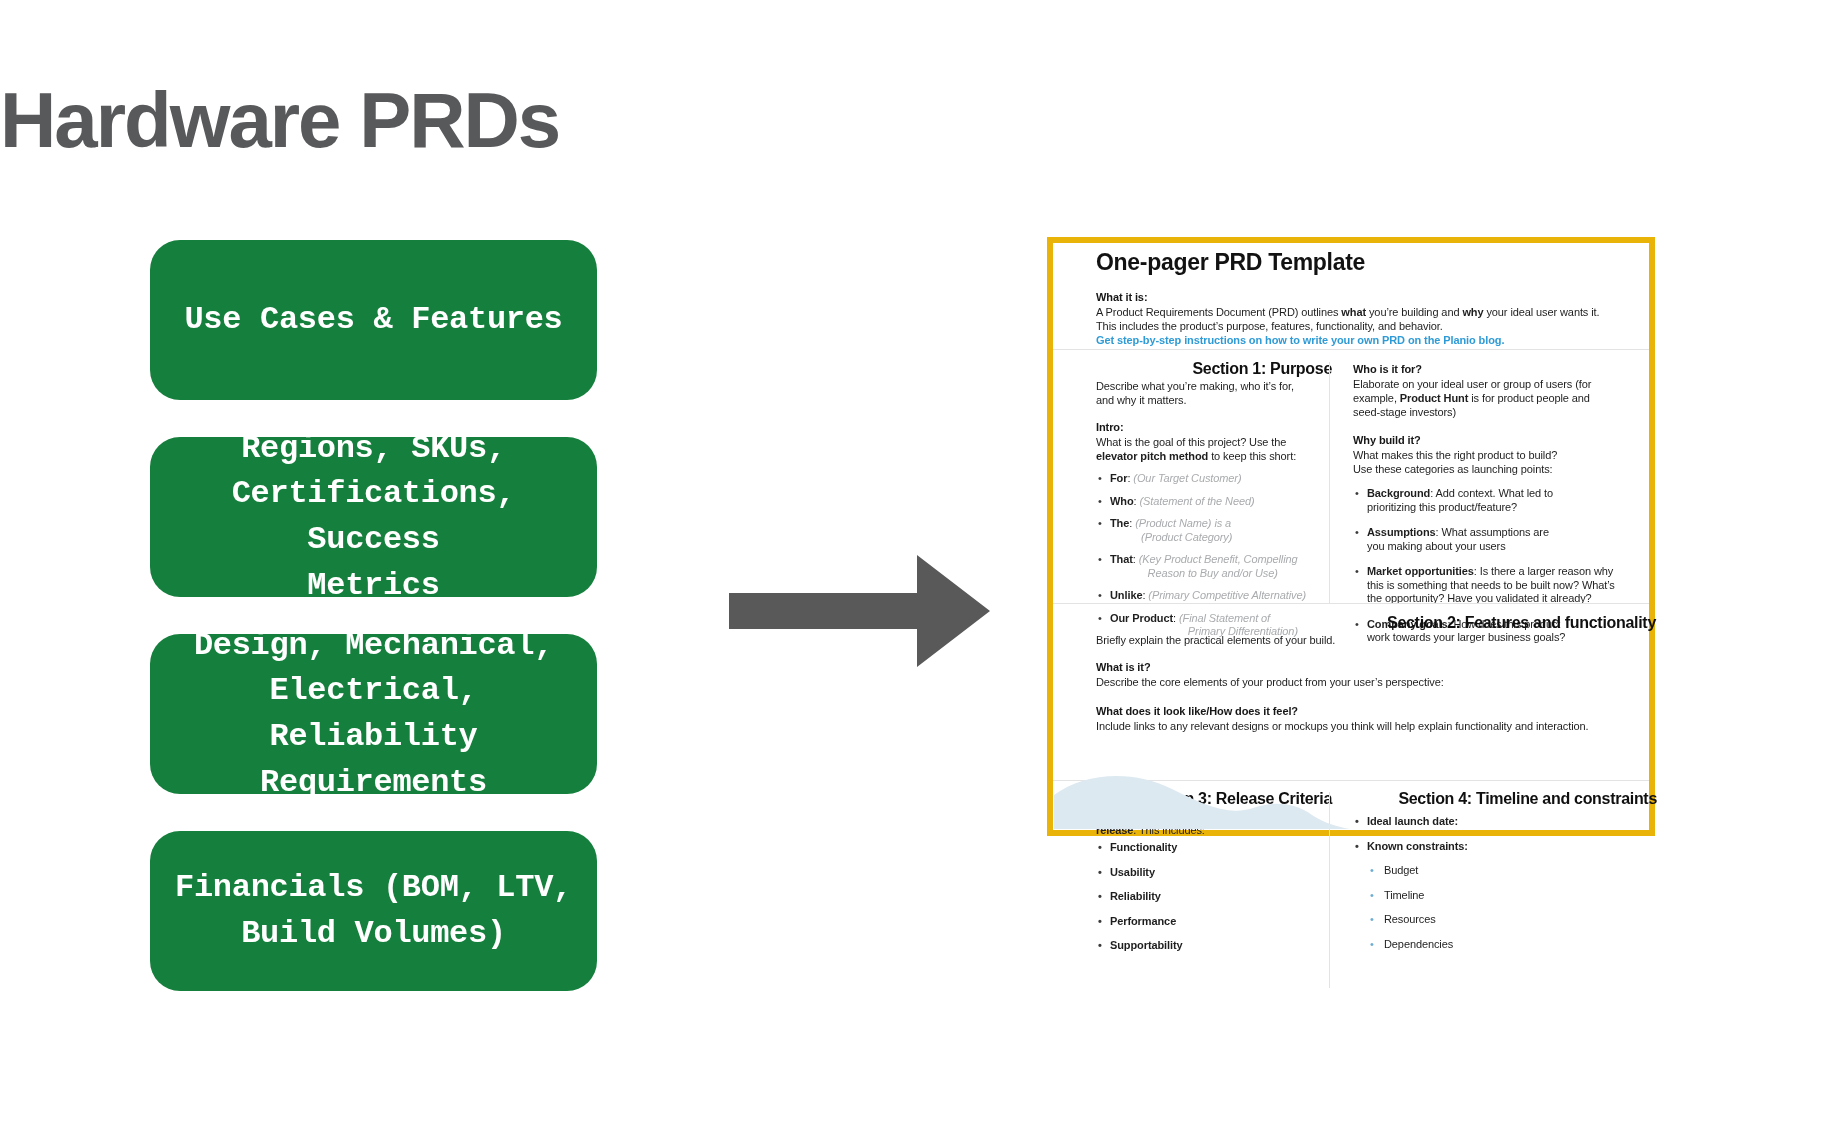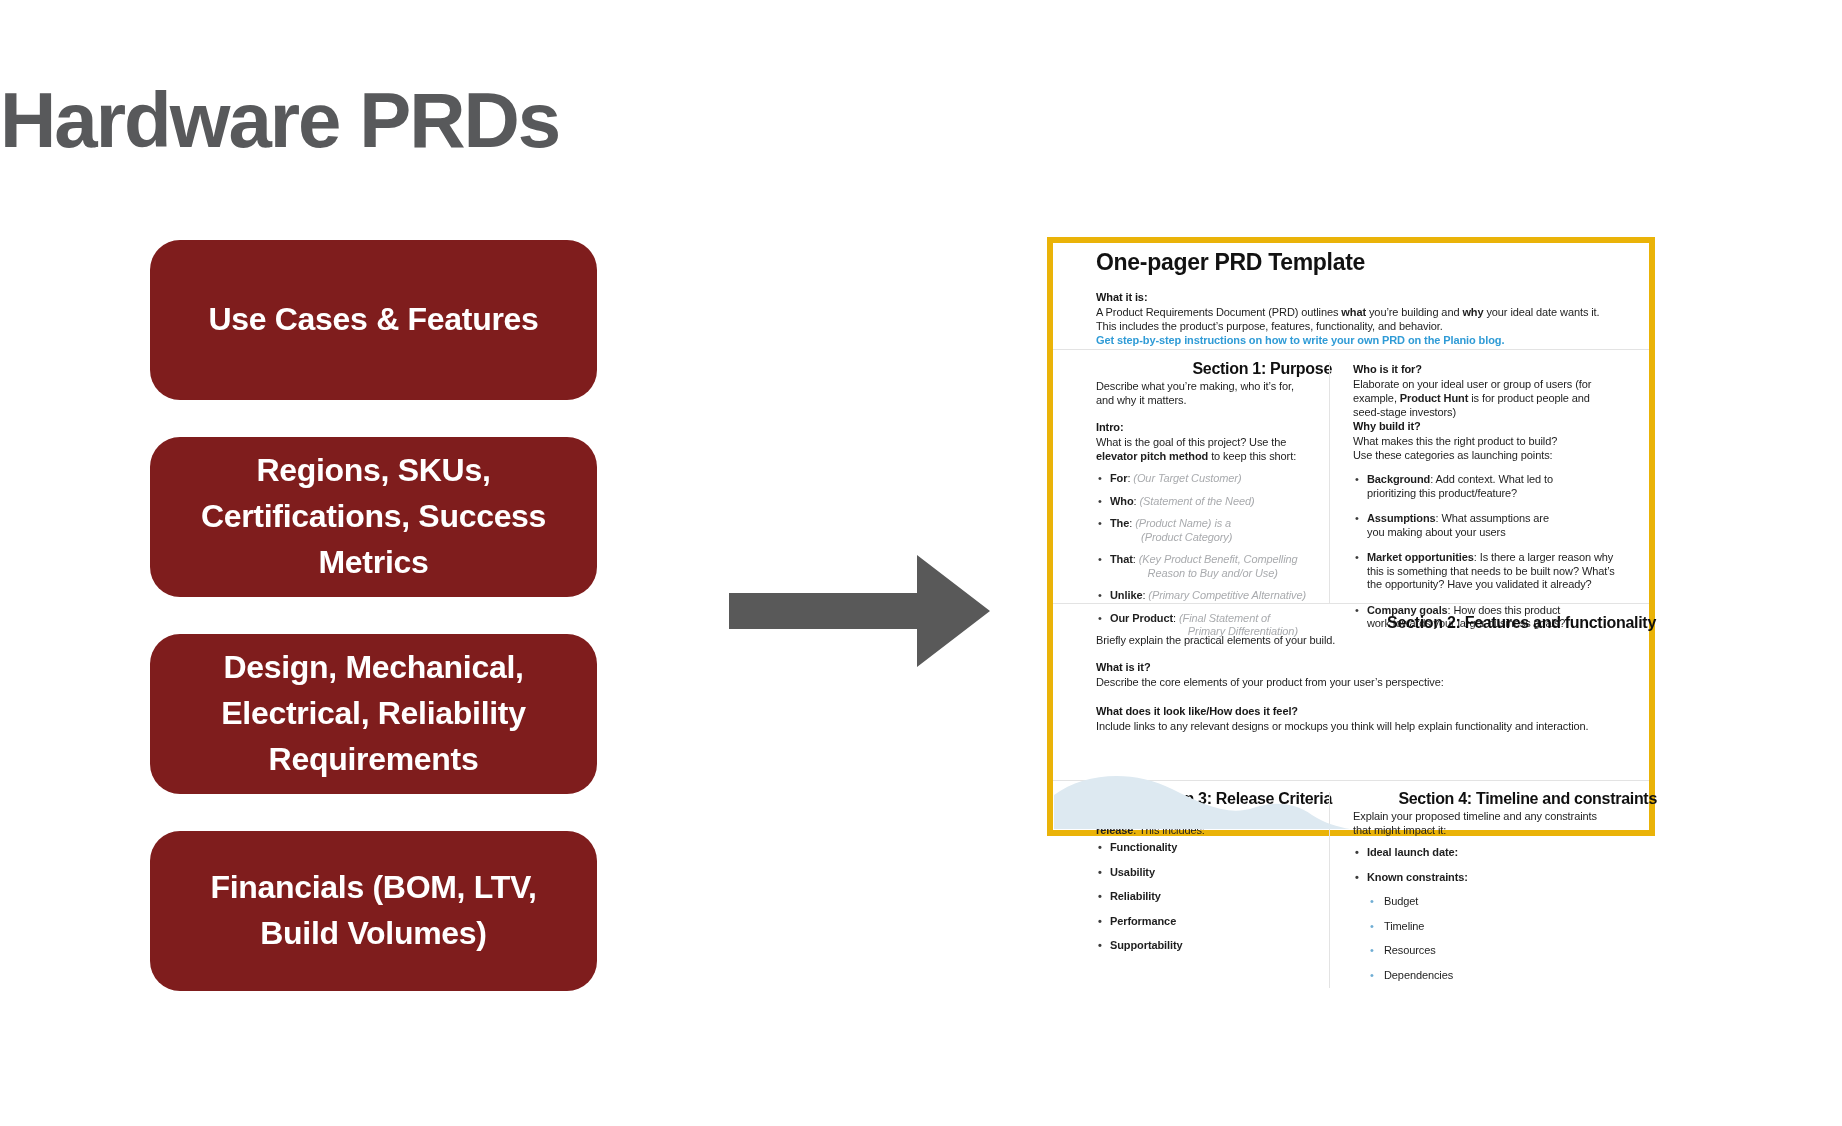--- a/index.html
+++ b/index.html
@@ -13,24 +13,24 @@
   .slide-title{
     position:absolute; top:78px; left:0; width:100%;
     text-align:left; font-size:78px; font-weight:700; color:#58595b;
     letter-spacing:-2px; line-height:1.1;
   }
 
   
   .flow-col{ position:absolute; left:150px; top:240px; width:447px;
     display:flex; flex-direction:column; gap:37px; }
   .flow-box{
-    height:160px; border-radius:30px; background:#7f1d1d; color:#fff;
+    height:160px; border-radius:30px; background:#15803d; color:#fff;
     display:flex; align-items:center; justify-content:center; text-align:center;
     font-weight:700; font-size:32px; line-height:1.43; padding:0 24px;
-    white-space:pre-line; letter-spacing:-0.3px;
+    white-space:pre-line; letter-spacing:-0.3px;font-family:Liberation Mono, monospace;
   }
 
   
   .arrow{ position:absolute; left:729px; top:555px; width:261px; height:112px; }
 
   
   .doc{
     position:absolute; left:1047px; top:237px; width:608px; height:599px;
     background:#fff; border:6px solid #eab308; font-size:11px; line-height:14px;
     letter-spacing:-0.1px;
@@ -90,21 +90,21 @@
 <svg class="arrow" viewBox="0 0 261 112" aria-hidden="true">
   <polygon points="0,38 188,38 188,0 261,56 188,112 188,74 0,74" fill="#595959"></polygon>
 </svg>
 
 <div class="doc">
 
   <div class="abs doc-title">One-pager PRD Template</div>
 
   <div class="abs intro">
     <div class="h3">What it is:</div>
-    <div><span>A Product Requirements Document (PRD) outlines </span><span class="b">what</span><span> you’re building and </span><span class="b">why</span><span> your ideal date wants it.</span></div>
+    <div><span>A Product Requirements Document (PRD) outlines </span><span class="b">what</span><span> you’re building and </span><span class="b">why</span><span> your ideal user wants it.</span></div>
     <div>This includes the product’s purpose, features, functionality, and behavior.</div>
     <a href="#" class="linkline"><span class="link">Get step-by-step instructions on how to write your own PRD on the Planio blog.</span></a>
   </div>
 
   <div class="abs hline" style="top:106px;"></div>
 
   <div class="abs col-l s1">
     <div class="h2">Section 1: Purpose</div>
     <div><span>Describe what you’re making, who it’s for,</span><br><span>and why it matters.</span></div>
     <div class="h3 mt">Intro:</div>
@@ -117,21 +117,21 @@
       <li><span class="b">Unlike</span><span>: </span><span class="ph vb">(Primary Competitive Alternative)</span></li>
       <li><span class="b">Our Product</span><span>: </span><span class="ph vb">(Final Statement of<br>&nbsp;&nbsp;&nbsp;Primary Differentiation)</span></li>
     </ul>
   </div>
 
   <div class="abs vline" style="left:276px; top:119px; height:242px;"></div>
 
   <div class="abs col-r s1">
     <div class="h3">Who is it for?</div>
     <div><span>Elaborate on your ideal user or group of users (for</span><br><span>example, </span><span class="b">Product Hunt</span><span> is for product people and</span><br><span>seed-stage investors)</span></div>
-    <div class="h3" style="">Why build it?</div>
+    <div class="h3" style="margin-top:14px;">Why build it?</div>
     <div><span>What makes this the right product to build?</span><br><span>Use these categories as launching points:</span></div>
     <ul class="ul-why">
       <li><span class="b">Background</span><span>: Add context. What led to</span><br><span>prioritizing this product/feature?</span></li>
       <li><span class="b">Assumptions</span><span>: What assumptions are</span><br><span>you making about your users</span></li>
       <li><span class="b">Market opportunities</span><span>: Is there a larger reason why</span><br><span>this is something that needs to be built now? What’s</span><br><span>the opportunity? Have you validated it already?</span></li>
       <li><span class="b">Company goals</span><span>: How does this product</span><br><span>work towards your larger business goals?</span></li>
     </ul>
   </div>
 
   <div class="abs hline" style="top:360px;"></div>
@@ -156,21 +156,20 @@
       <li>Reliability</li>
       <li>Performance</li>
       <li>Supportability</li>
     </ul>
   </div>
 
   <div class="abs vline" style="left:276px; top:549px; height:196px;"></div>
 
   <div class="abs col-r s34">
     <div class="h2">Section 4: Timeline and constraints</div>
-    <div><span>Explain your proposed timeline and any constraints</span><br><span>that might impact it:</span></div>
     <ul class="ul-sec4">
       <li class="hd">Ideal launch date:</li>
       <li class="hd">Known constraints:</li>
       <li class="sub">Budget</li>
       <li class="sub">Timeline</li>
       <li class="sub">Resources</li>
       <li class="sub">Dependencies</li>
     </ul>
   </div>
 

